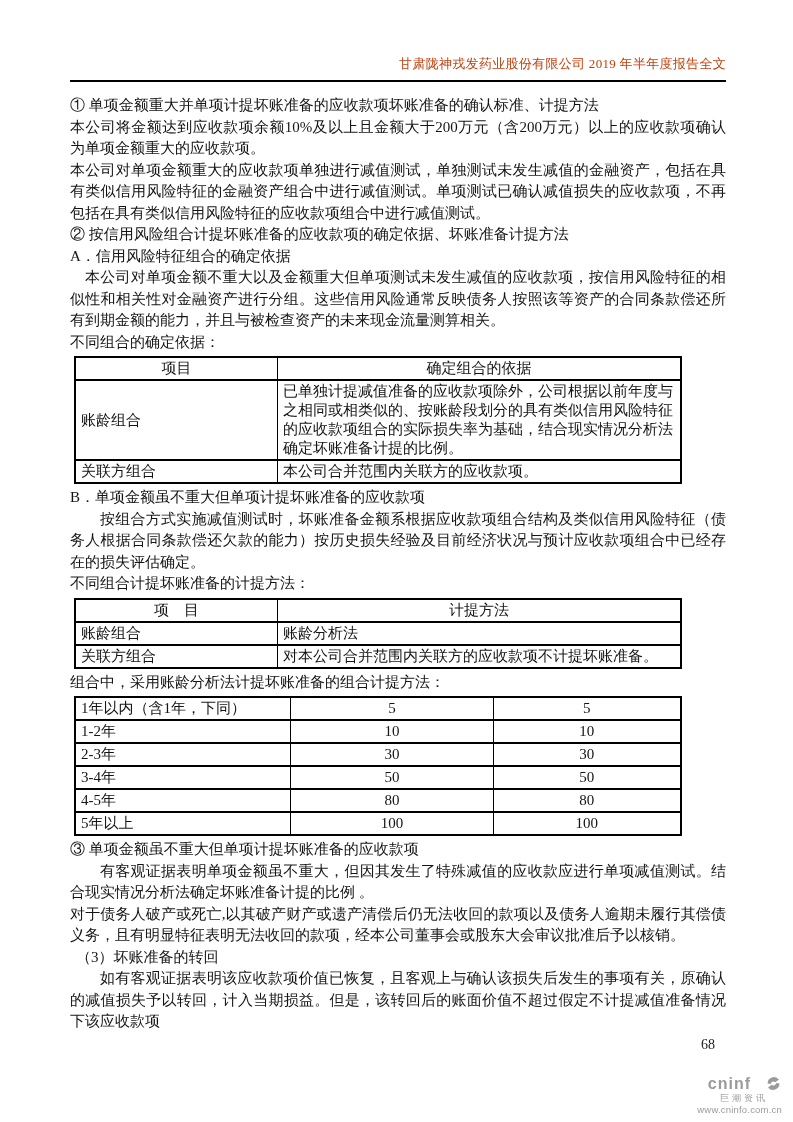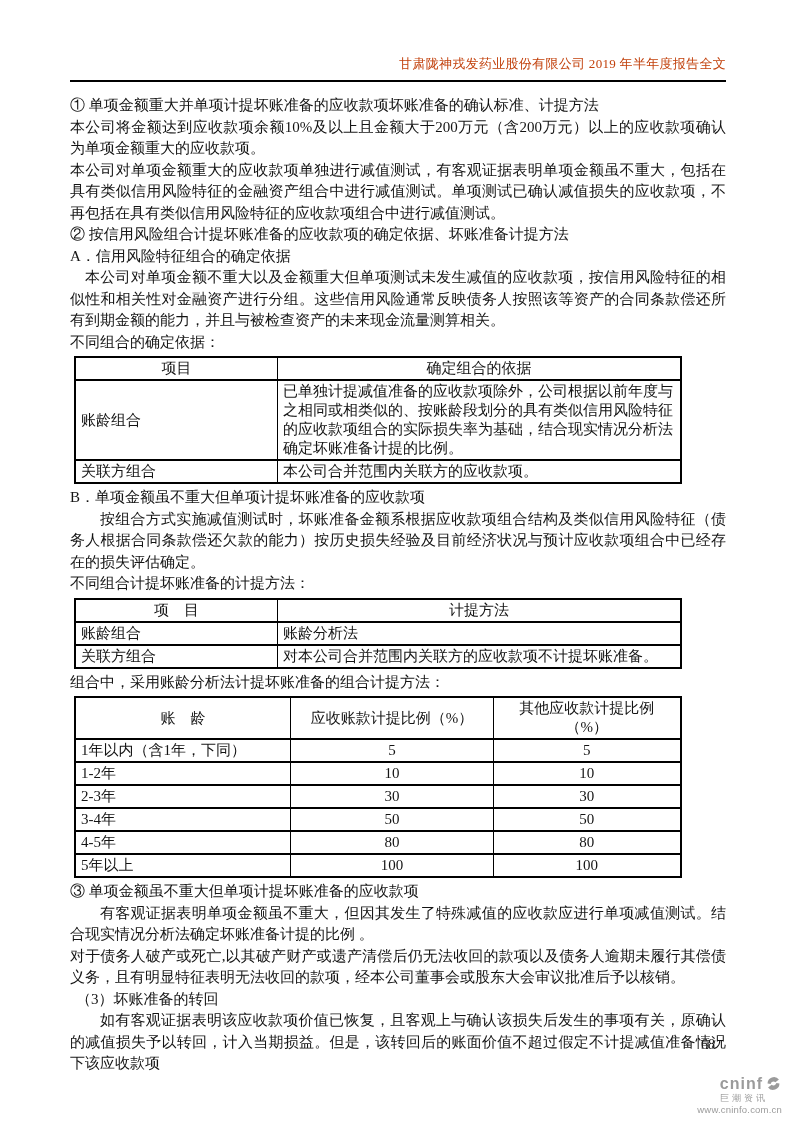--- a/index.html
+++ b/index.html
@@ -78,21 +78,21 @@
     width: 110px;
     color: #9b9b9b;
     font-family: "Liberation Sans", "DejaVu Sans", sans-serif;
     text-align: right;
     line-height: 1.1;
   }
   .logo-top {
     display: flex;
     align-items: center;
     justify-content: flex-end;
-    gap: 2px;
+    gap: 14px;
   }
   .logo-brand {
     font-weight: bold;
     font-size: 16px;
     letter-spacing: 1px;
   }
   .logo-swirl { width: 17px; height: 17px; }
   .logo-caption {
     font-size: 9px;
     letter-spacing: 3px;
@@ -109,21 +109,21 @@
 <body>
 
 <div class="page">
   <div class="content">
 
     <div class="doc-header">甘肃陇神戎发药业股份有限公司 2019 年半年度报告全文</div>
 
     <div class="doc-body">
       <p>① 单项金额重大并单项计提坏账准备的应收款项坏账准备的确认标准、计提方法</p>
       <p>本公司将金额达到应收款项余额10%及以上且金额大于200万元（含200万元）以上的应收款项确认为单项金额重大的应收款项。</p>
-      <p>本公司对单项金额重大的应收款项单独进行减值测试，有客观证据表明单项金额虽不重大，包括在具有类似信用风险特征的金融资产组合中进行减值测试。单项测试已确认减值损失的应收款项，不再包括在具有类似信用风险特征的应收款项组合中进行减值测试。</p>
+      <p>本公司对单项金额重大的应收款项单独进行减值测试，单独测试未发生减值的金融资产，包括在具有类似信用风险特征的金融资产组合中进行减值测试。单项测试已确认减值损失的应收款项，不再包括在具有类似信用风险特征的应收款项组合中进行减值测试。</p>
       <p>② 按信用风险组合计提坏账准备的应收款项的确定依据、坏账准备计提方法</p>
       <p>A．信用风险特征组合的确定依据</p>
       <p class="ind1">本公司对单项金额不重大以及金额重大但单项测试未发生减值的应收款项，按信用风险特征的相似性和相关性对金融资产进行分组。这些信用风险通常反映债务人按照该等资产的合同条款偿还所有到期金额的能力，并且与被检查资产的未来现金流量测算相关。</p>
       <p>不同组合的确定依据：</p>
 
       <table class="simple">
         <colgroup>
             <col class="col-narrow">
             <col class="col-wide">
           </colgroup>
@@ -170,25 +170,20 @@
 
       <p>组合中，采用账龄分析法计提坏账准备的组合计提方法：</p>
 
       <table class="aging">
         <colgroup>
             <col class="c1">
             <col class="c2">
             <col class="c3">
           </colgroup>
         <tbody>
-            <tr>
-          <th>账　龄</th>
-          <th>应收账款计提比例（%）</th>
-          <th>其他应收款计提比例（%）</th>
-        </tr>
         <tr>
           <td>1年以内（含1年，下同）</td>
           <td class="num">5</td>
           <td class="num">5</td>
         </tr>
         <tr>
           <td>1-2年</td>
           <td class="num">10</td>
           <td class="num">10</td>
         </tr>

